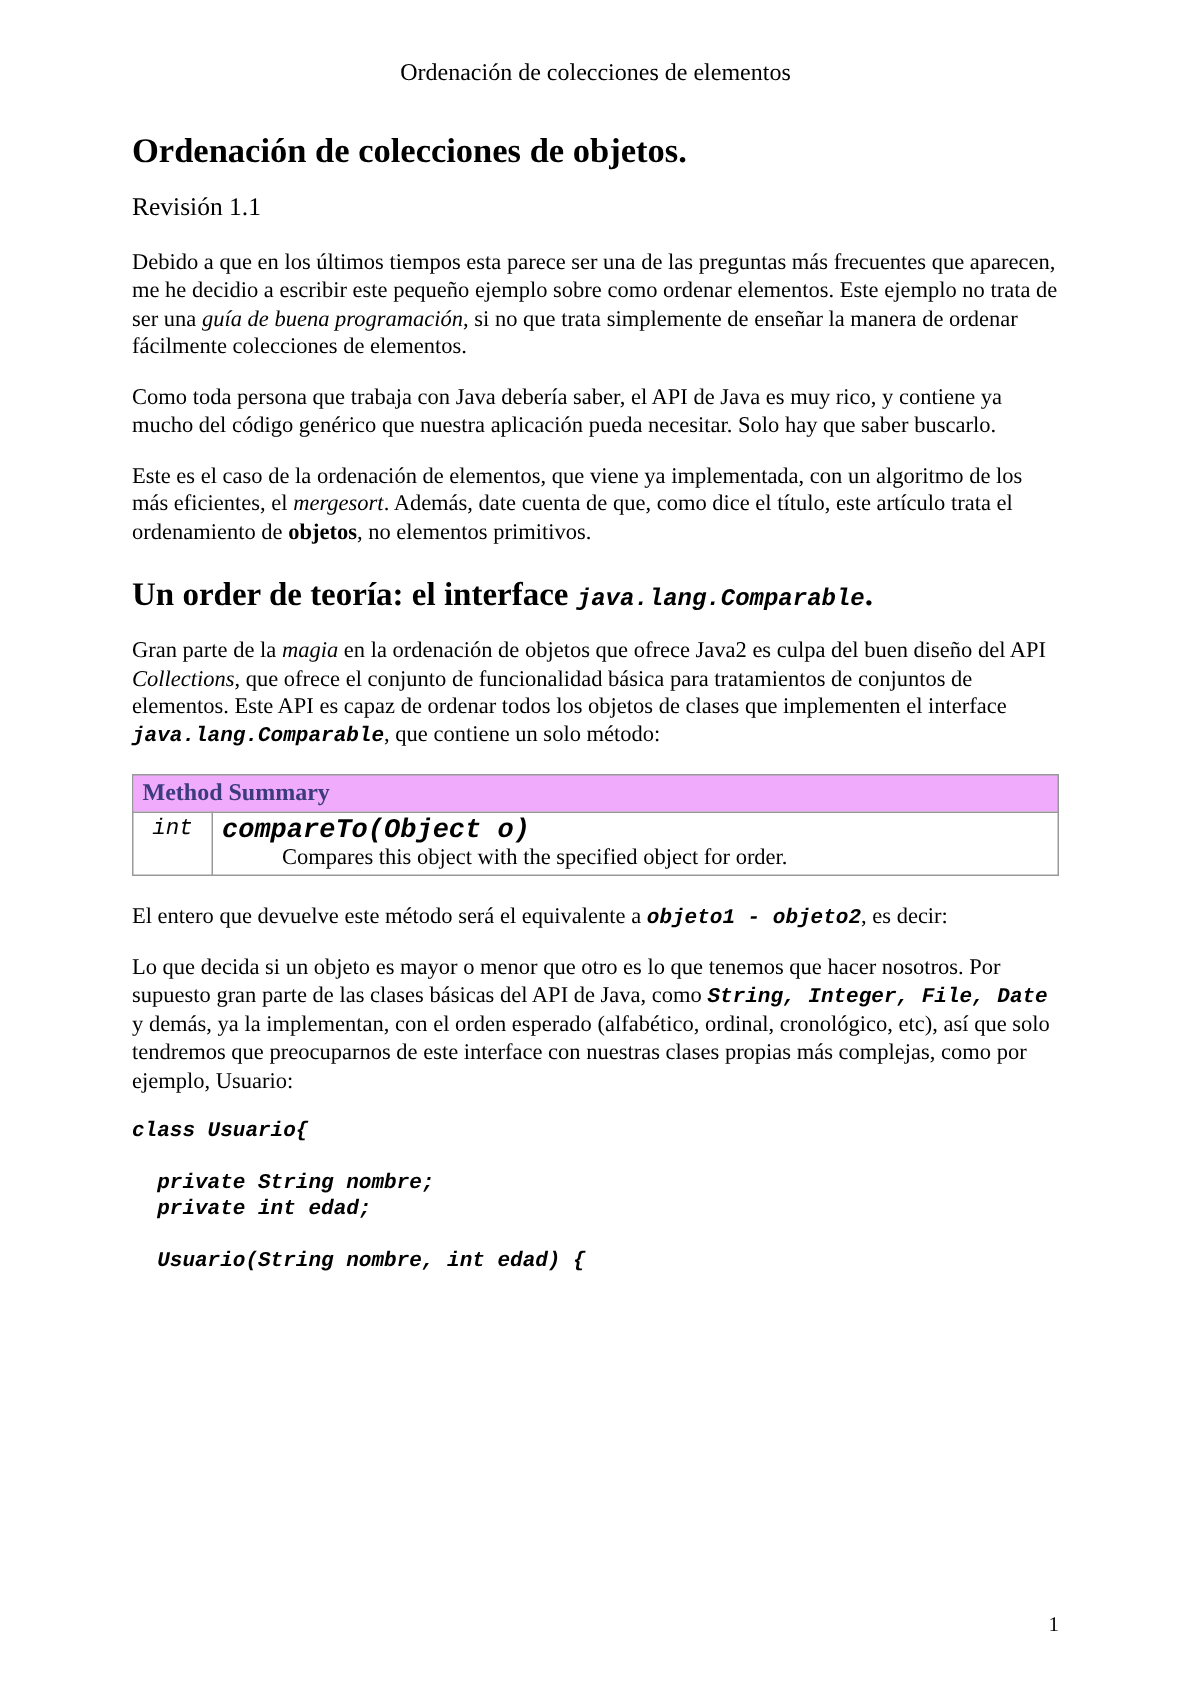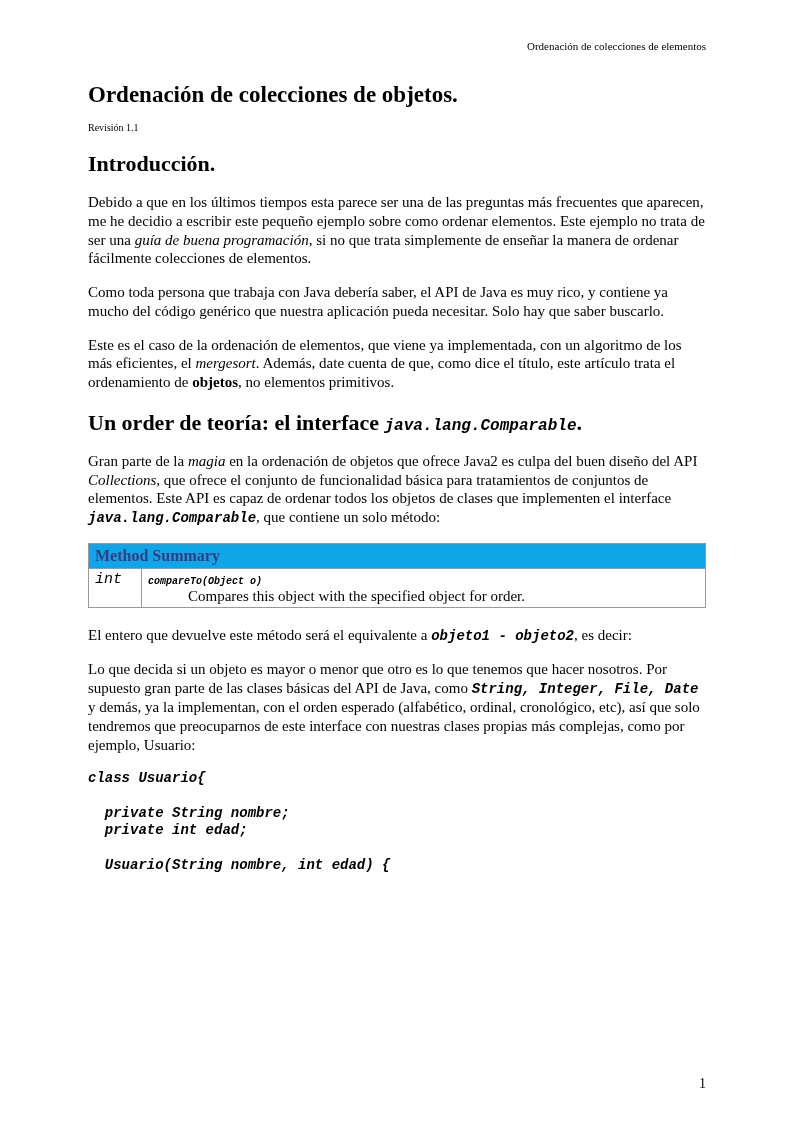--- a/index.html
+++ b/index.html
@@ -14,31 +14,31 @@
     background: #fff;
     position: relative;
   }
   .page {
     padding: 40px 88px 40px 88px;
     box-sizing: border-box;
     height: 100%;
     position: relative;
   }
   .header-right {
-    text-align: right;
-    font-size: 11px;
+    text-align: center;
+    font-size: 16px;
     margin-bottom: 30px;
   }
   h1 {
     font-size: 23px;
     font-weight: bold;
     margin: 18px 0 14px 0;
   }
   .revision {
-    font-size: 10px;
+    font-size: 17px;
     margin: 10px 0 18px 0;
   }
   h2 {
     font-size: 22px;
     font-weight: bold;
     margin: 18px 0 16px 0;
   }
   h2 .code-heading {
     font-family: "Courier New", Courier, monospace;
     font-weight: bold;
@@ -56,44 +56,44 @@
     font-weight: bold;
     font-style: italic;
     font-size: 14px;
   }
   table.method-table {
     width: 100%;
     border-collapse: collapse;
     margin: 6px 0 18px 0;
   }
   table.method-table th {
-    background: #0ea5e9;
+    background: #f0abfc;
     text-align: left;
     padding: 3px 6px;
     border: 1px solid #999;
     font-size: 16px;
     color: #3b3b7d;
   }
   table.method-table td {
     border: 1px solid #999;
     padding: 2px 6px;
     vertical-align: top;
     font-size: 15px;
   }
   table.method-table td.ret {
     width: 40px;
     font-family: "Courier New", Courier, monospace;
     font-style: italic;
-    text-align: left;
+    text-align: center;
   }
   table.method-table .sig {
     font-family: "Courier New", Courier, monospace;
     font-weight: bold;
     font-style: italic;
-    font-size: 10px;
+    font-size: 18px;
   }
   table.method-table .desc {
     padding-left: 40px;
     display: block;
   }
   pre.code-block {
     font-family: "Courier New", Courier, monospace;
     font-weight: bold;
     font-style: italic;
     font-size: 14px;
@@ -112,21 +112,20 @@
 <body>
 
 <div class="page">
 
   <div class="header-right">Ordenación de colecciones de elementos</div>
 
   <h1>Ordenación de colecciones de objetos.</h1>
 
   <div class="revision">Revisión 1.1</div>
 
-  <h2>Introducción.</h2>
 
   <p>
     <span>Debido a que en los últimos tiempos esta parece ser una de las preguntas más frecuentes que aparecen, me he decidio a escribir este pequeño ejemplo sobre como ordenar elementos. Este ejemplo no trata de ser una </span><em>guía de buena programación</em><span>, si no que trata simplemente de enseñar la manera de ordenar fácilmente colecciones de elementos.</span>
   </p>
 
   <p>Como toda persona que trabaja con Java debería saber, el API de Java es muy rico, y contiene ya mucho del código genérico que nuestra aplicación pueda necesitar. Solo hay que saber buscarlo.</p>
 
   <p>
     <span>Este es el caso de la ordenación de elementos, que viene ya implementada, con un algoritmo de los más eficientes, el </span><em>mergesort</em><span>. Además, date cuenta de que, como dice el título, este artículo trata el ordenamiento de </span><strong>objetos</strong><span>, no elementos primitivos.</span>
   </p>

